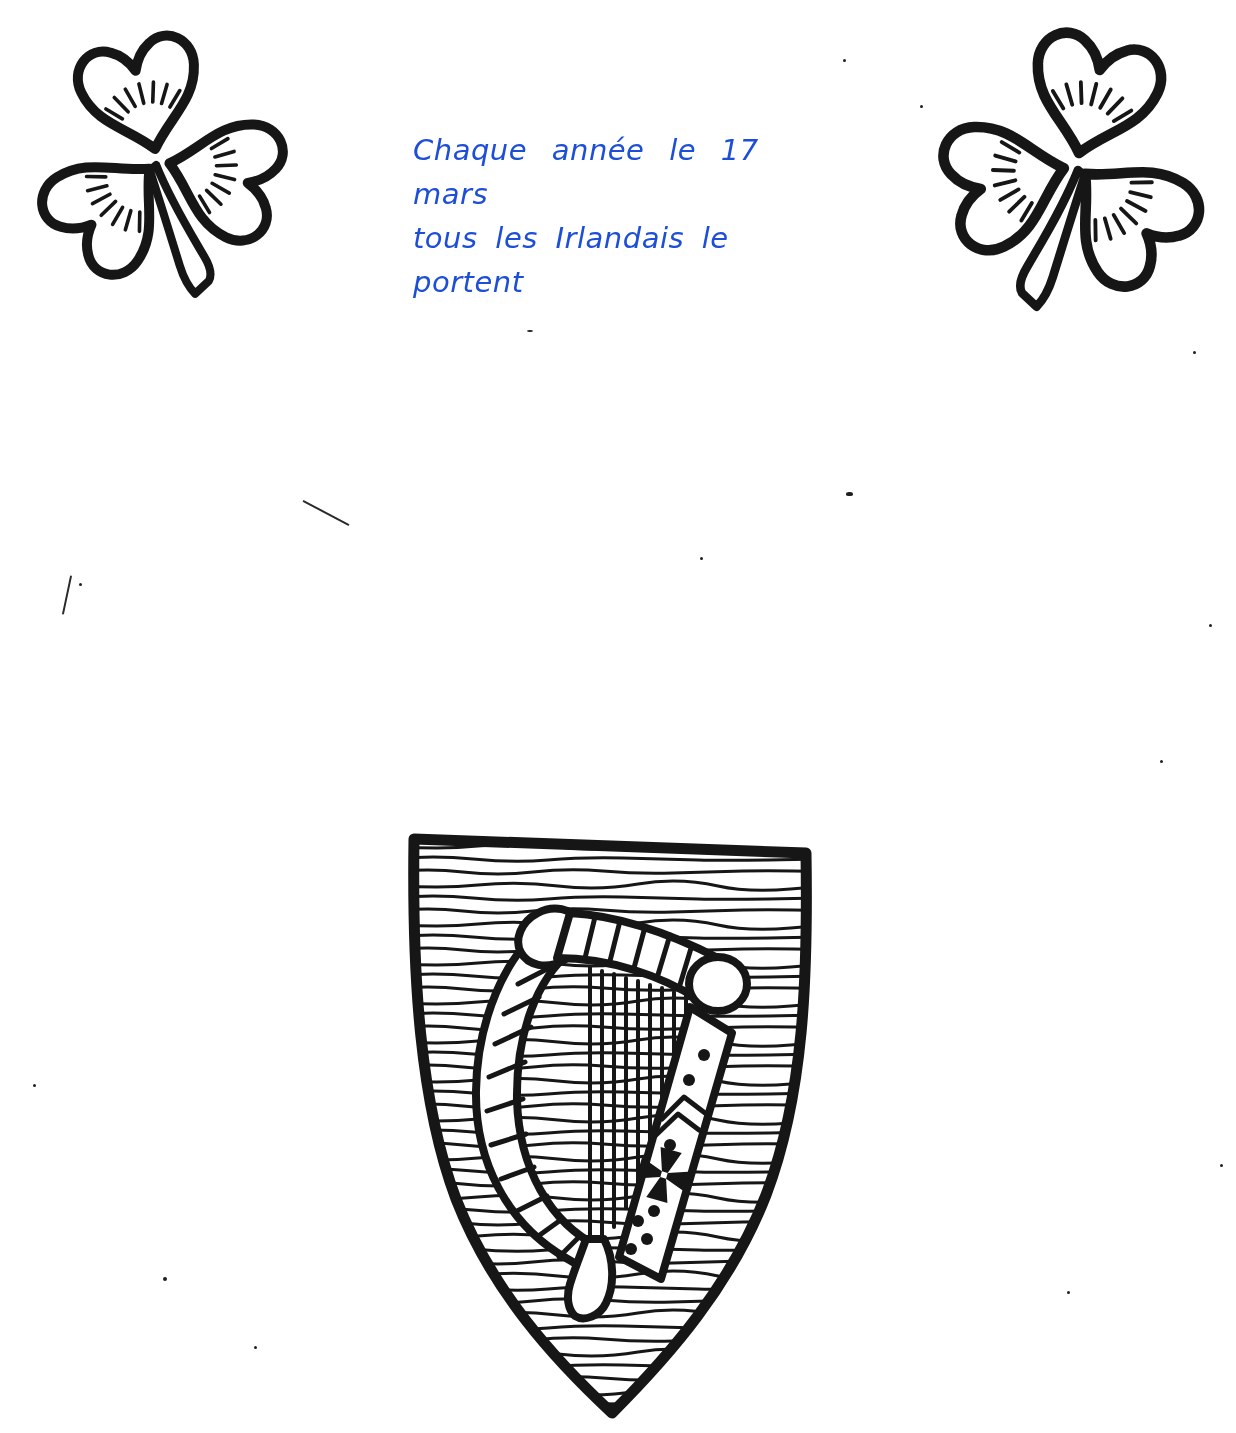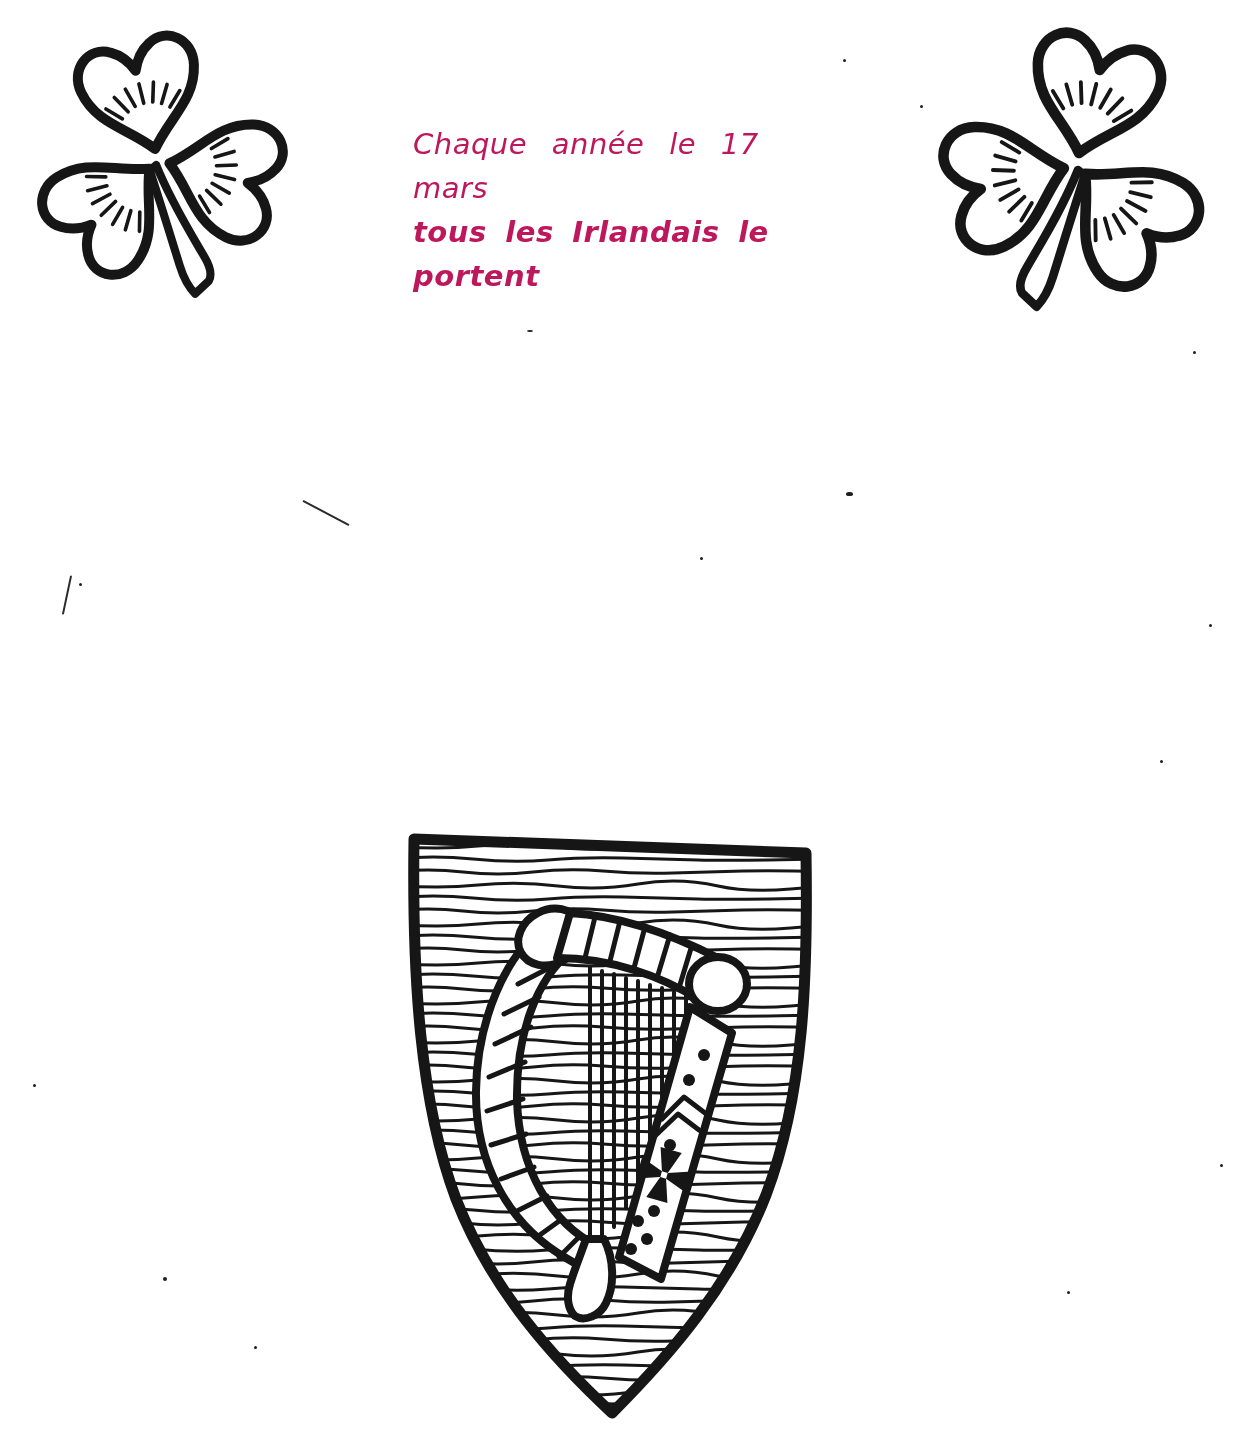--- a/index.html
+++ b/index.html
@@ -5,29 +5,29 @@
   html,body{margin:0;padding:0;}
   .page{
     position:relative;
     width:1236px;height:1433px;
     background:#ffffff;
     overflow:hidden;
     font-family:"DejaVu Sans","Liberation Sans",sans-serif;
   }
   .caption{
     position:absolute;
-    left:413px;top:122px;width:430px;
-    color:#be185d;
+    left:413px;top:128px;width:430px;
+    color:#1d4ed8;
     font-style:italic;
     font-size:29px;
     line-height:44px;
     letter-spacing:0.5px;
   }
   .caption-line1{word-spacing:15px;}
-  .caption-line2{word-spacing:8px;font-weight:bold;}
+  .caption-line2{word-spacing:8px;}
   .shamrock{position:absolute;}
   .shamrock.left{left:22px;top:12px;width:272px;height:306px;}
   .shamrock.right{left:925px;top:16px;width:302px;height:308px;transform:scaleX(-1);}
   .shield{position:absolute;left:398px;top:826px;width:424px;height:602px;}
   .speck{position:absolute;background:#1f1f1f;border-radius:50%;}
   .scratch{position:absolute;background:#2a2a2a;}
 </style>
 </head>
 <body>
 

